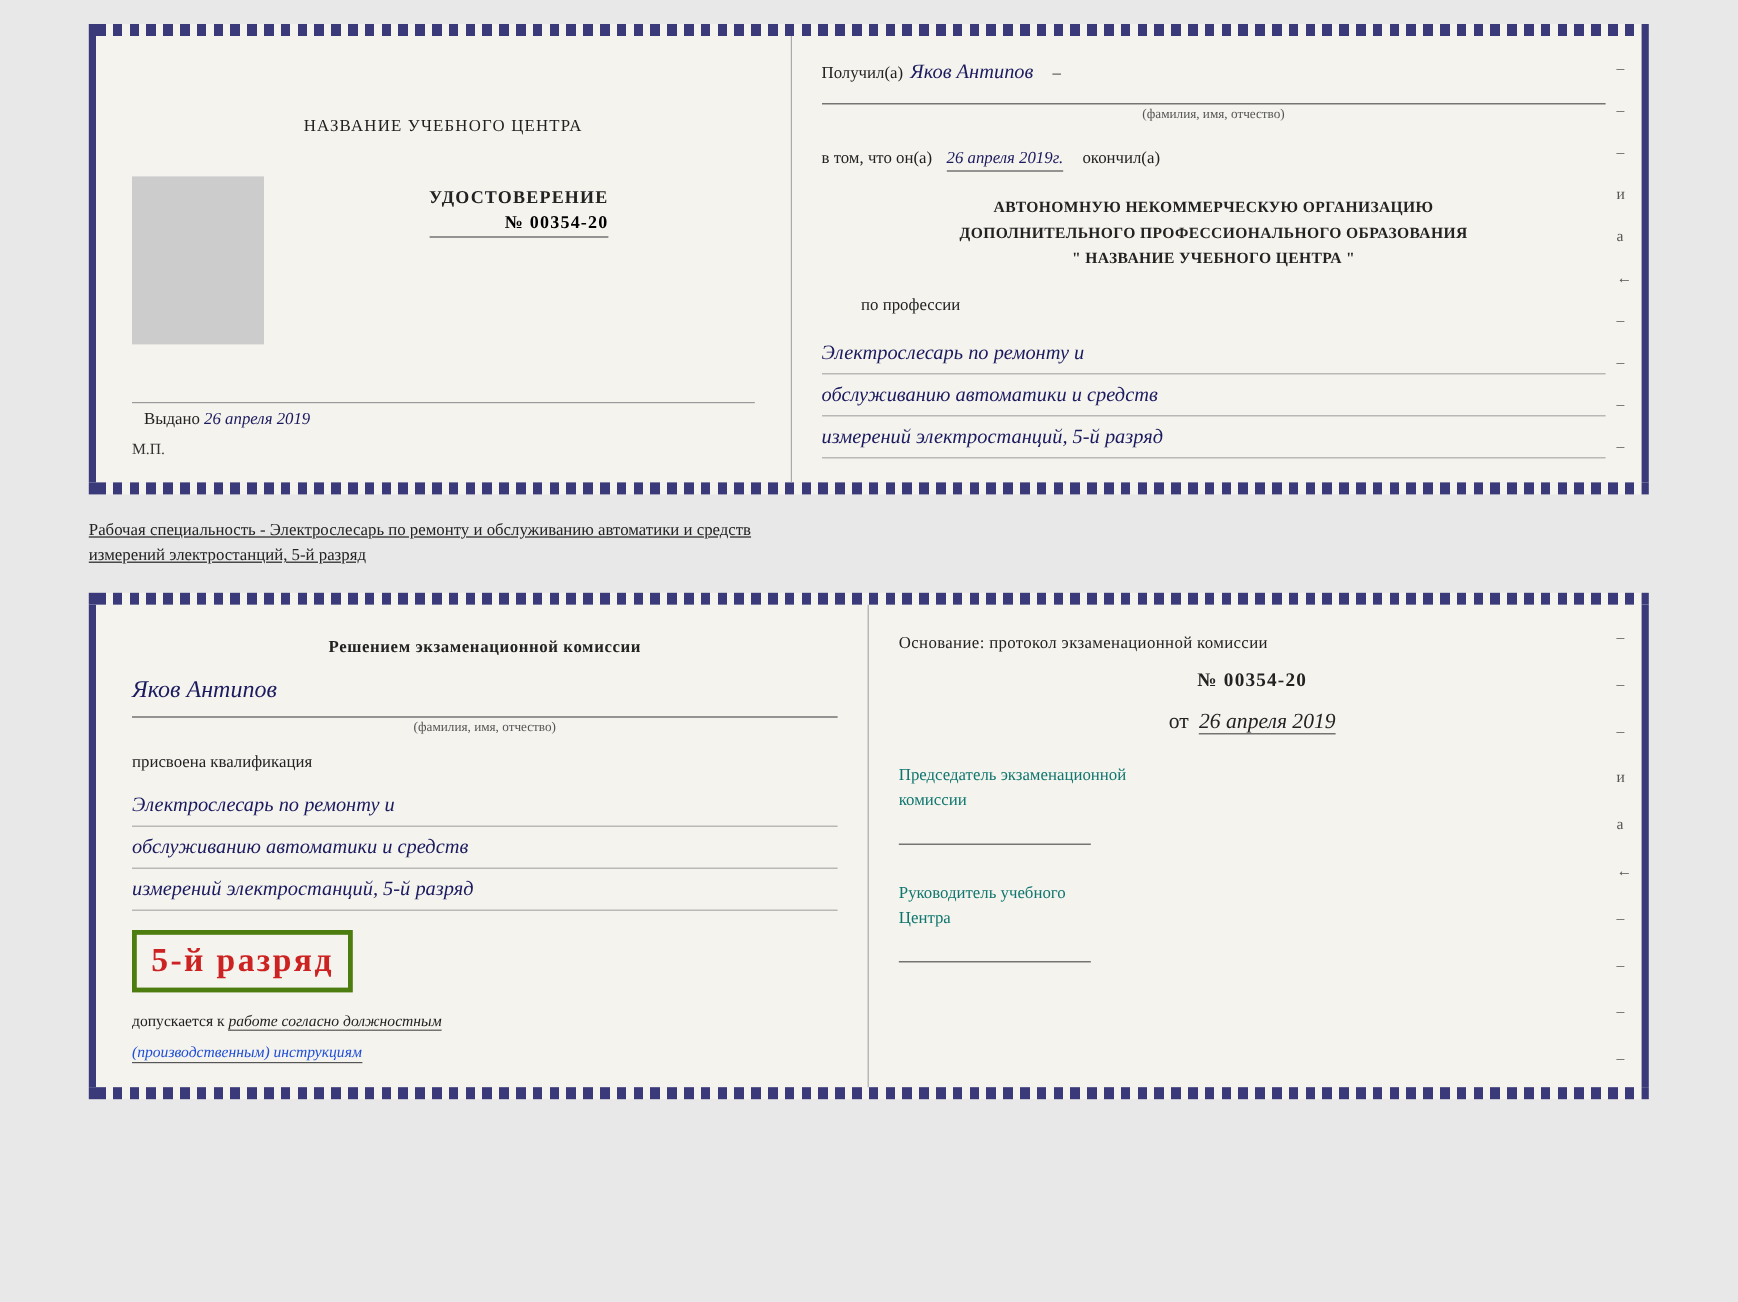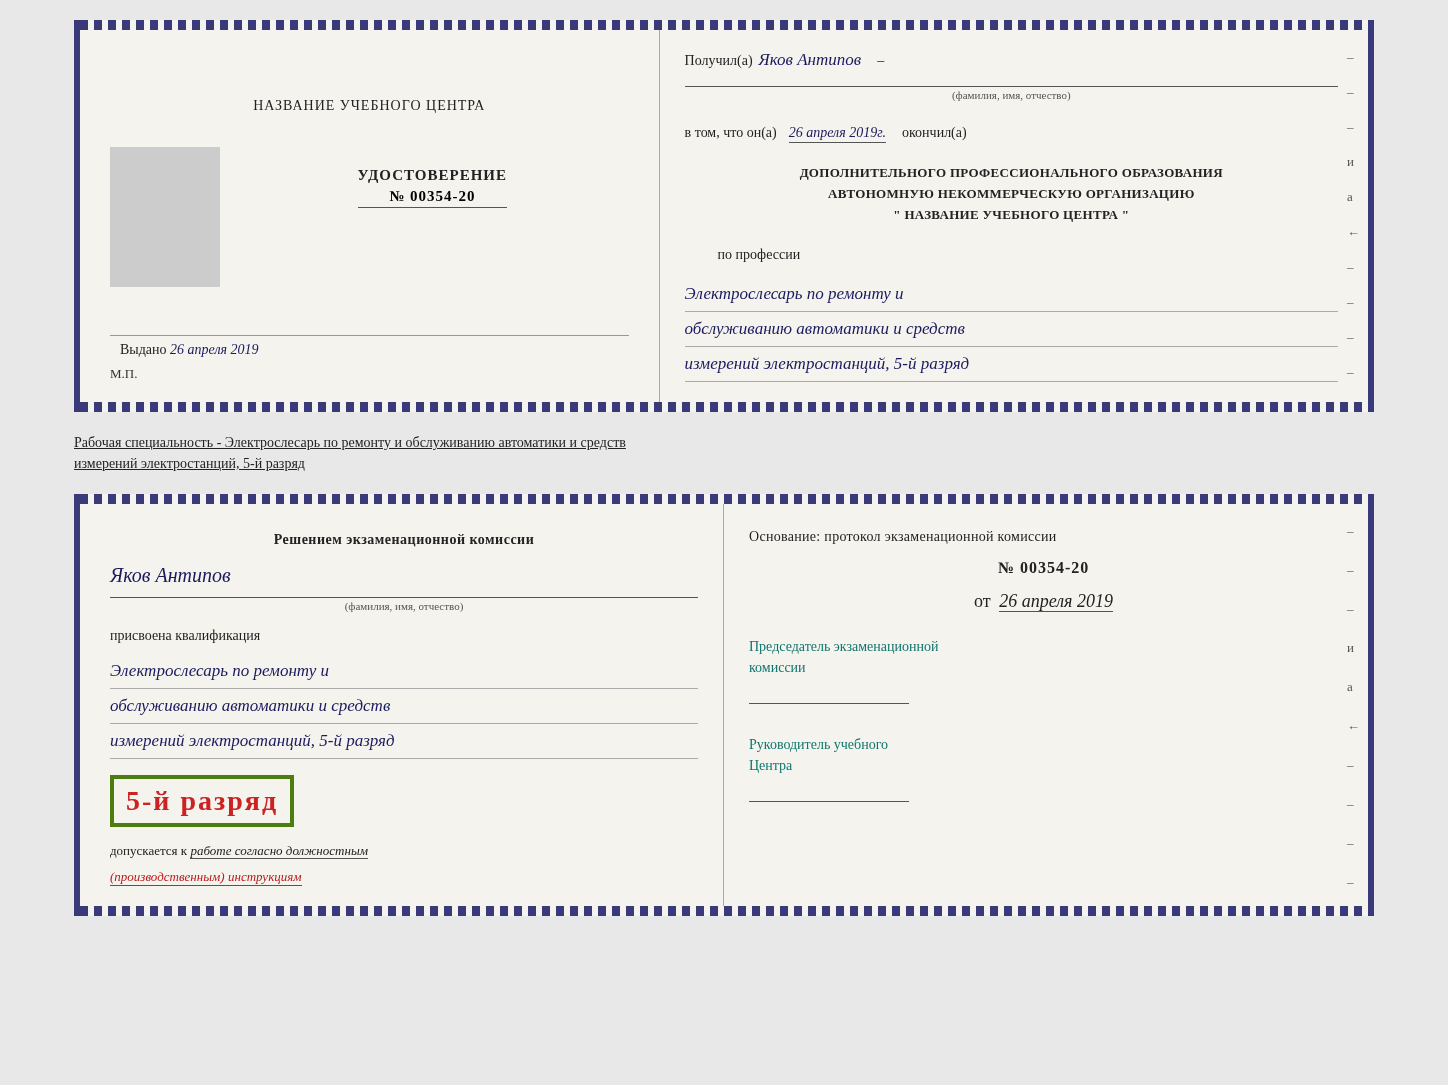--- a/index.html
+++ b/index.html
@@ -40,22 +40,21 @@
 
     .photo-placeholder {
       width: 110px;
       height: 140px;
       background: #ccc;
       margin: 10px 0;
       align-self: flex-start;
     }
 
     .udostoverenie-block {
-      text-align: center;
-      margin-top: 10px;
+      text-align: right;
     }
 
     .udostoverenie-block .label {
       font-size: 15px;
       text-transform: uppercase;
       letter-spacing: 1px;
       font-weight: bold;
       color: #222;
     }
 
@@ -395,22 +394,22 @@
       </div>
       <div class="underline-label">(фамилия, имя, отчество)</div>
 
       <div class="vtom-line" style="margin-top:10px;">
         <span>в том, что он(а)</span>
         <span class="vtom-date" style="margin-left:6px;">26 апреля 2019г.</span>
         <span style="margin-left:10px;">окончил(а)</span>
       </div>
 
       <div class="org-block" style="margin-top:6px;">
+        <div>АВТОНОМНУЮ НЕКОММЕРЧЕСКУЮ ОРГАНИЗАЦИЮ</div>
         <div>ДОПОЛНИТЕЛЬНОГО ПРОФЕССИОНАЛЬНОГО ОБРАЗОВАНИЯ</div>
-        <div>АВТОНОМНУЮ НЕКОММЕРЧЕСКУЮ ОРГАНИЗАЦИЮ</div>
         <div>"  НАЗВАНИЕ УЧЕБНОГО ЦЕНТРА  "</div>
       </div>
 
       <div class="po-professii" style="margin-top:8px;">по профессии</div>
       <div style="display:flex; flex-direction:column; gap:0;">
         <div class="prof-handwritten">Электрослесарь по ремонту и</div>
         <div class="prof-handwritten">обслуживанию автоматики и средств</div>
         <div class="prof-handwritten">измерений электростанций, 5-й разряд</div>
       </div>
     </div>
@@ -440,21 +439,21 @@
       </div>
 
       <div class="grade-box">
         <div class="grade-text">5-й разряд</div>
       </div>
 
       <div style="font-size:13px; color:#222; margin-top:6px;">
         <span>допускается к</span>
         <span class="dopusk-italic" style="font-family:'Segoe Script','Comic Sans MS',cursive; font-style:italic; border-bottom:1px solid #555;">работе согласно должностным</span>
       </div>
-      <div class="dopusk-italic" style="font-family:'Segoe Script','Comic Sans MS',cursive; font-style:italic; font-size:13px; color:#b91c1c; border-bottom:1px solid #555; width:fit-content;">(производственным) инструкциям</div>
+      <div class="dopusk-italic" style="font-family:'Segoe Script','Comic Sans MS',cursive; font-style:italic; font-size:13px; color:#1d4ed8; border-bottom:1px solid #555; width:fit-content;">(производственным) инструкциям</div>
     </div>
 
     <div class="bottom-right">
 
       <div class="right-side-dashes">
         <span class="right-dash">–</span>
         <span class="right-dash">–</span>
         <span class="right-dash">–</span>
         <span class="right-dash">и</span>
         <span class="right-dash">а</span>

